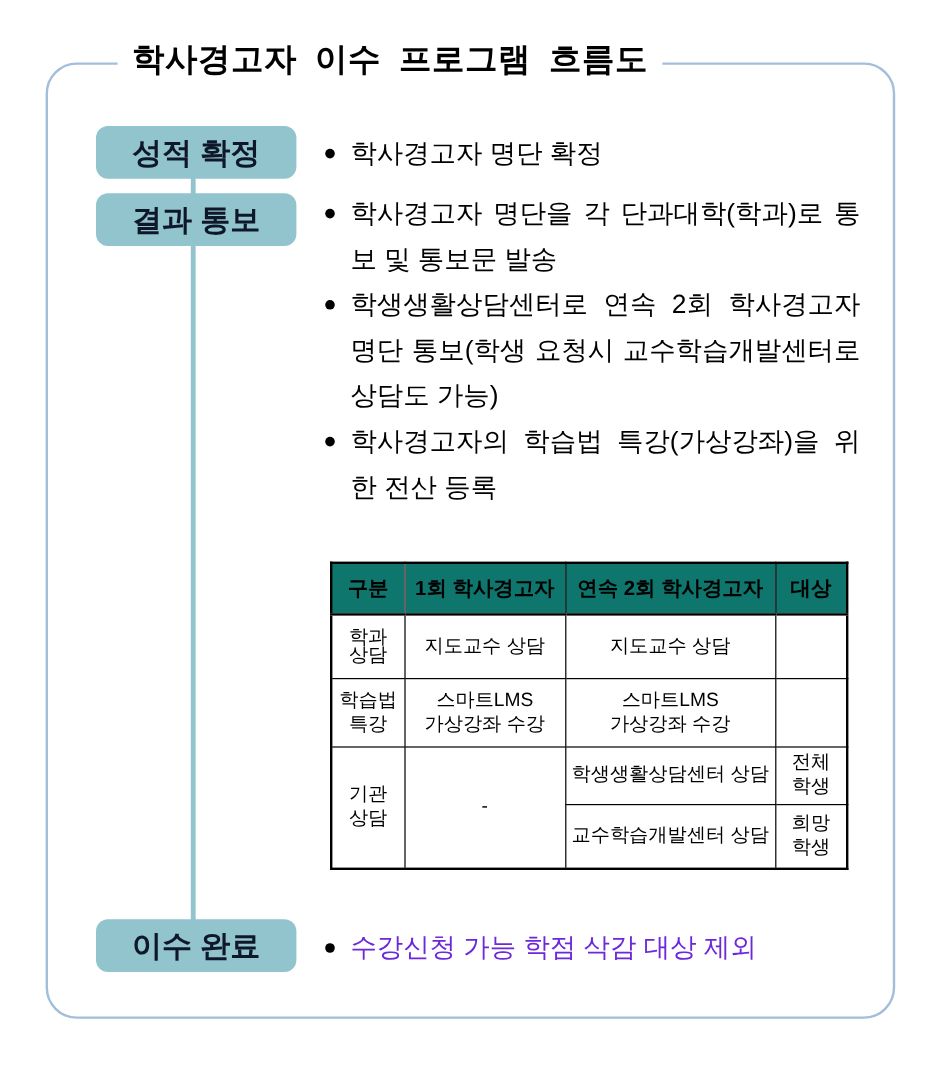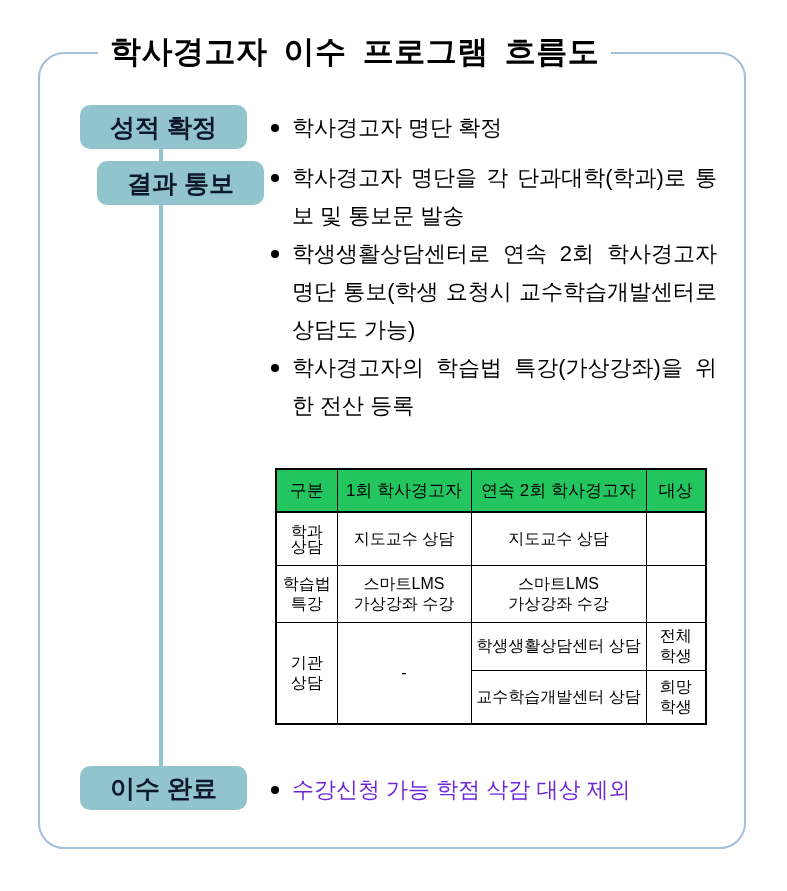--- a/index.html
+++ b/index.html
@@ -22,21 +22,21 @@
     width: 708px; height: 797px;
     border: 2px solid #A3BEDB;
     border-radius: 26px;
   }
   
   .title {
     position: absolute;
     left: 98px; top: 31px;
     background: #ffffff;
     padding: 0 12px;
-    font-size: 31px;
+    font-size: 27px;
     font-weight: bold;
     letter-spacing: 0.5px;
     word-spacing: 7px;
     white-space: nowrap;
   }
   
   .connector {
     position: absolute;
     left: 159px; top: 127px;
     width: 4px; height: 660px;
@@ -51,21 +51,21 @@
     border-radius: 10px;
     color: #0f172a;
     font-size: 25px;
     font-weight: bold;
     display: flex;
     align-items: center;
     justify-content: center;
     white-space: nowrap;
   }
   .step1 { top: 105px; }
-  .step2 { top: 161px; margin-left: 17px; }
+  .step2 { top: 161px; }
   .step3 { top: 443px; }
   .step4 { top: 766px; }
   
   .bullets {
     position: absolute;
     left: 265px;
     width: 452px;
   }
   .b1 { top: 110px; }
   .b2 { top: 159px; }
@@ -98,23 +98,23 @@
     table-layout: fixed;
     border: 2px solid #000000;
   }
   th, td {
     border: 1px solid #000000;
     text-align: center;
     vertical-align: middle;
     overflow: hidden;
   }
   th {
-    background: #22c55e;
+    background: #0f766e;
     font-size: 17px;
-    font-weight: normal;
+    font-weight: bold;
     height: 43px;
     border-bottom: 2px solid #000000;
     white-space: nowrap;
   }
   td {
     font-size: 16px;
     font-weight: normal;
     line-height: 1.25;
     white-space: pre-line;
   }

